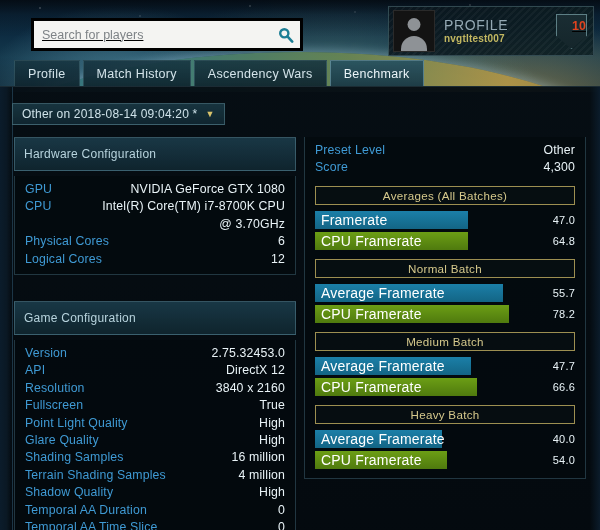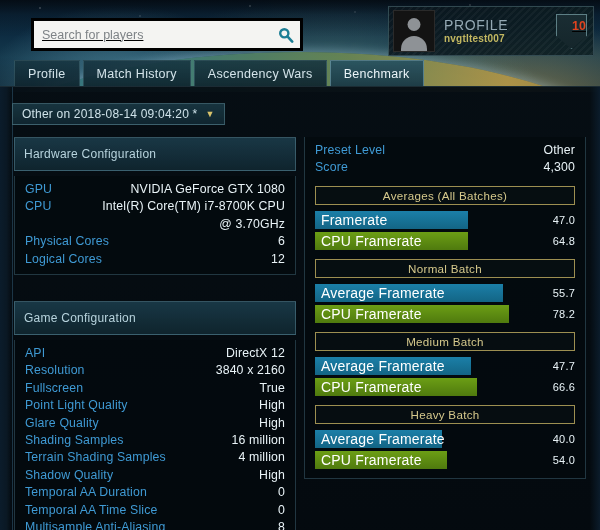--- a/index.html
+++ b/index.html
@@ -314,20 +314,24 @@
         </div>
         <div class="kv">
           <span class="k">Logical Cores</span>
           <span class="v">12</span>
         </div>
       </div>
 
       <div class="section-head">Game Configuration</div>
       <div class="section-box">
         <div class="kv">
+            <span class="k">Version</span>
+            <span class="v">2.75.32453.0</span>
+          </div>
+        <div class="kv">
             <span class="k">API</span>
             <span class="v">DirectX 12</span>
           </div>
         <div class="kv">
             <span class="k">Resolution</span>
             <span class="v">3840 x 2160</span>
           </div>
         <div class="kv">
             <span class="k">Fullscreen</span>
             <span class="v">True</span>

